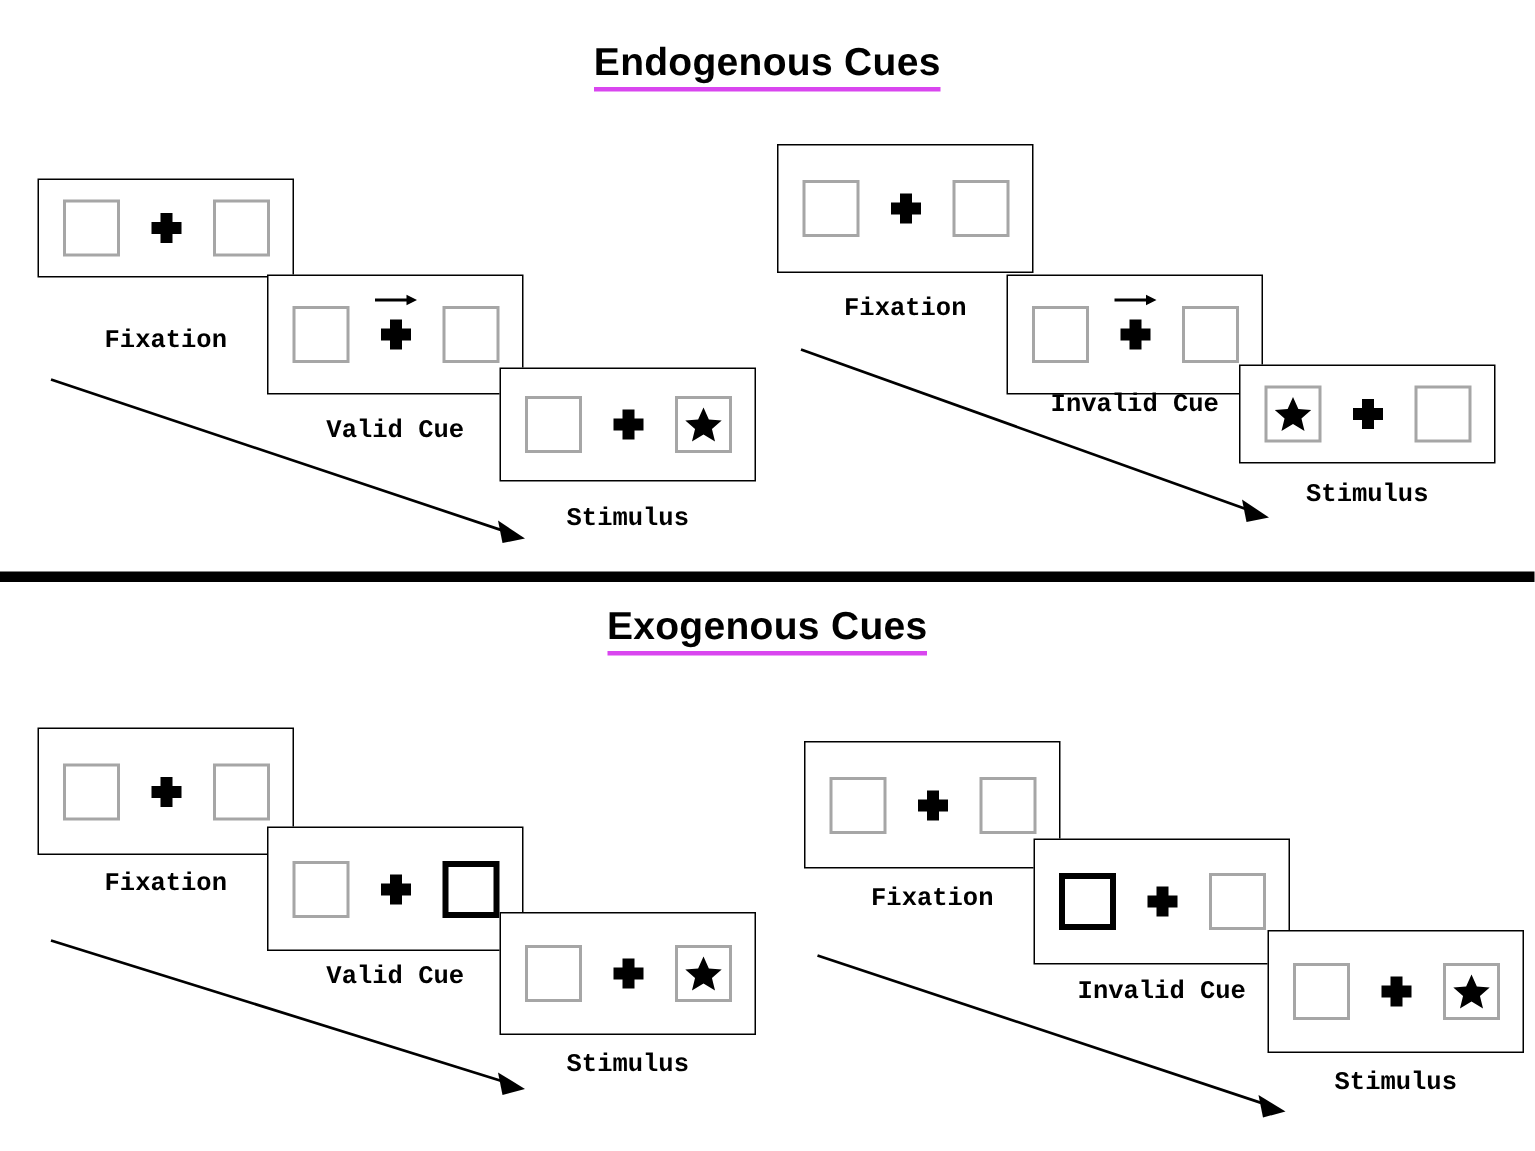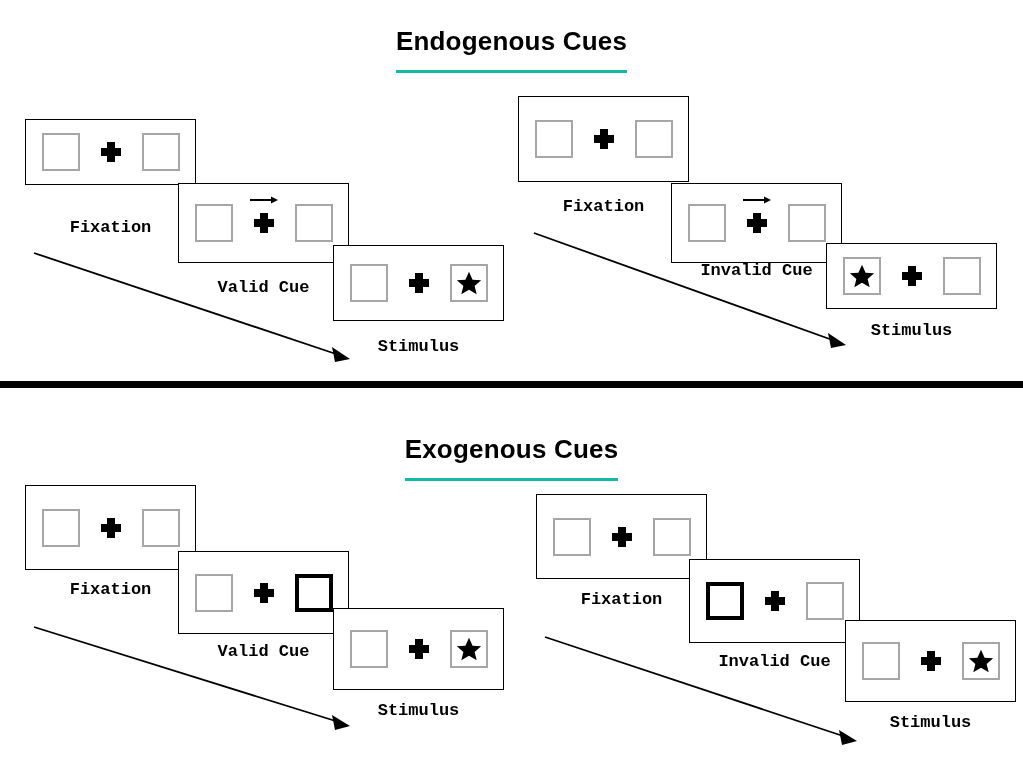--- a/index.html
+++ b/index.html
@@ -21,25 +21,25 @@
   .section-title {
     position: absolute;
     left: 0;
     width: 1023px;
     text-align: center;
     font-size: 26px;
     font-weight: bold;
     letter-spacing: 0.2px;
   }
   .section-title span {
-    border-bottom: 3px solid #14b8a6;
-    padding-bottom: 14px;
+    border-bottom: 3px solid #d946ef;
+    padding-bottom: 2px;
   }
   #title-endogenous { top: 26px; }
-  #title-exogenous  { top: 434px; }
+  #title-exogenous  { top: 402px; }
 
   
   .divider {
     position: absolute;
     left: 0;
     top: 381px;
     width: 1023px;
     height: 7px;
     background: #000000;
   }

